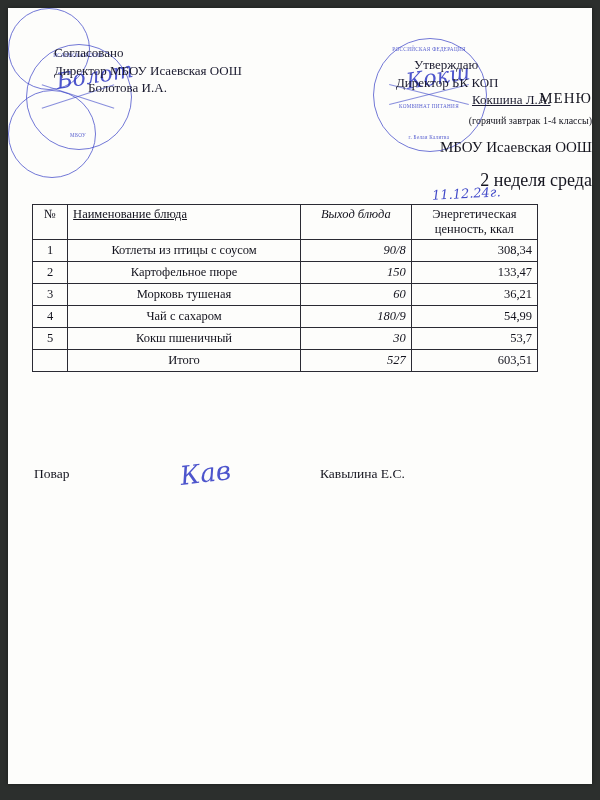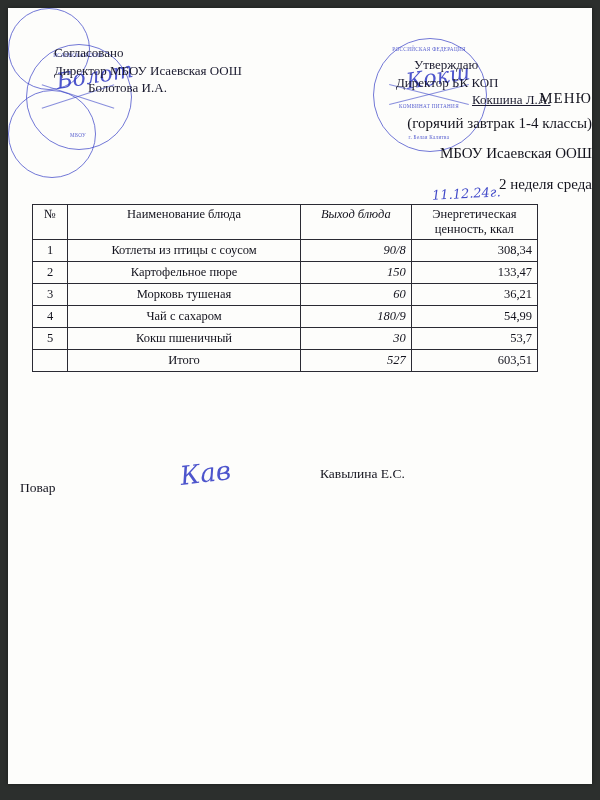--- a/index.html
+++ b/index.html
@@ -112,23 +112,23 @@
   
   .title-block {
     position: absolute;
     left: 0; right: 0;
     top: 82px;
     text-align: right;
     color: #15151f;
     margin-left: 36px;
   }
   .t-menu { font-size: 15px; letter-spacing: 1px; }
-  .t-sub { font-size: 15px; margin-top: 8px; }
+  .t-sub { font-size: 10px; margin-top: 8px; }
   .t-school { font-size: 15px; margin-top: 13px; }
-  .t-week { font-size: 15px; margin-top: 14px; }
+  .t-week { font-size: 18px; margin-top: 14px; }
 
   
   table.menu {
     position: absolute;
     left: 24px;
     top: 196px;
     width: 506px;
     border-collapse: collapse;
     font-size: 12.5px;
     color: #13131d;
@@ -153,21 +153,21 @@
   .total-name { padding-left: 14px; }
 
   
   .footer-row {
     position: absolute;
     top: 458px;
     left: 0; right: 0;
     font-size: 13.5px;
     color: #15151f;
   }
-  .f-cook { position: absolute; left: 12px; top: 0; margin-top: 14px; }
+  .f-cook { position: absolute; left: 26px; top: 0; }
   .f-name { position: absolute; left: 312px; top: 0; }
 </style>
 </head>
 <body>
 
 <div class="page">
   <div class="content">
 
     <div class="stamp stamp-left-outer"></div>
     <div class="stamp-left-inner"></div>
@@ -203,21 +203,21 @@
       <div class="t-school">МБОУ Исаевская ООШ</div>
       <div class="t-week">2 неделя среда</div>
     </div>
 
     <div class="sig-date">11.12.24г.</div>
 
     <table class="menu">
       <thead>
         <tr>
           <th class="col-num">№</th>
-          <th class="col-name" style="text-align:center;">Наименование блюда</th>
+          <th class="col-name" style="text-align:left;text-decoration:underline;">Наименование блюда</th>
           <th class="col-out" style="text-align:center;">Выход блюда</th>
           <th class="col-kcal th-kcal" style="text-align:center;">
             <span>Энергетическая</span><br>
             <span>ценность, ккал</span>
           </th>
         </tr>
       </thead>
       <tbody>
         <tr>
           <td class="col-num">1</td>

